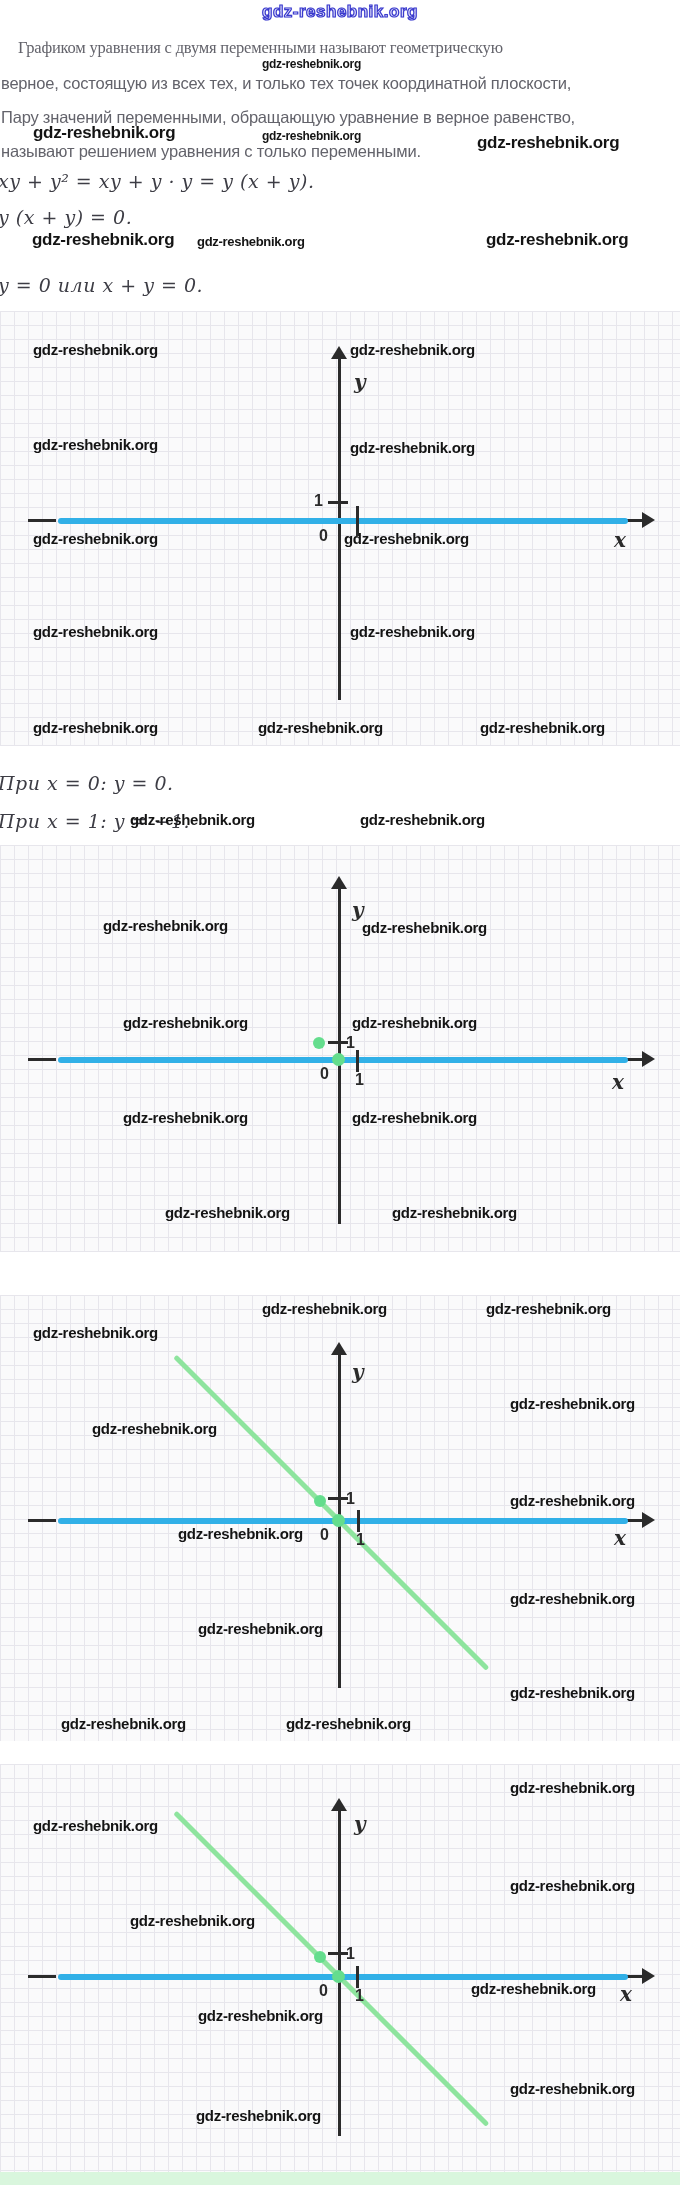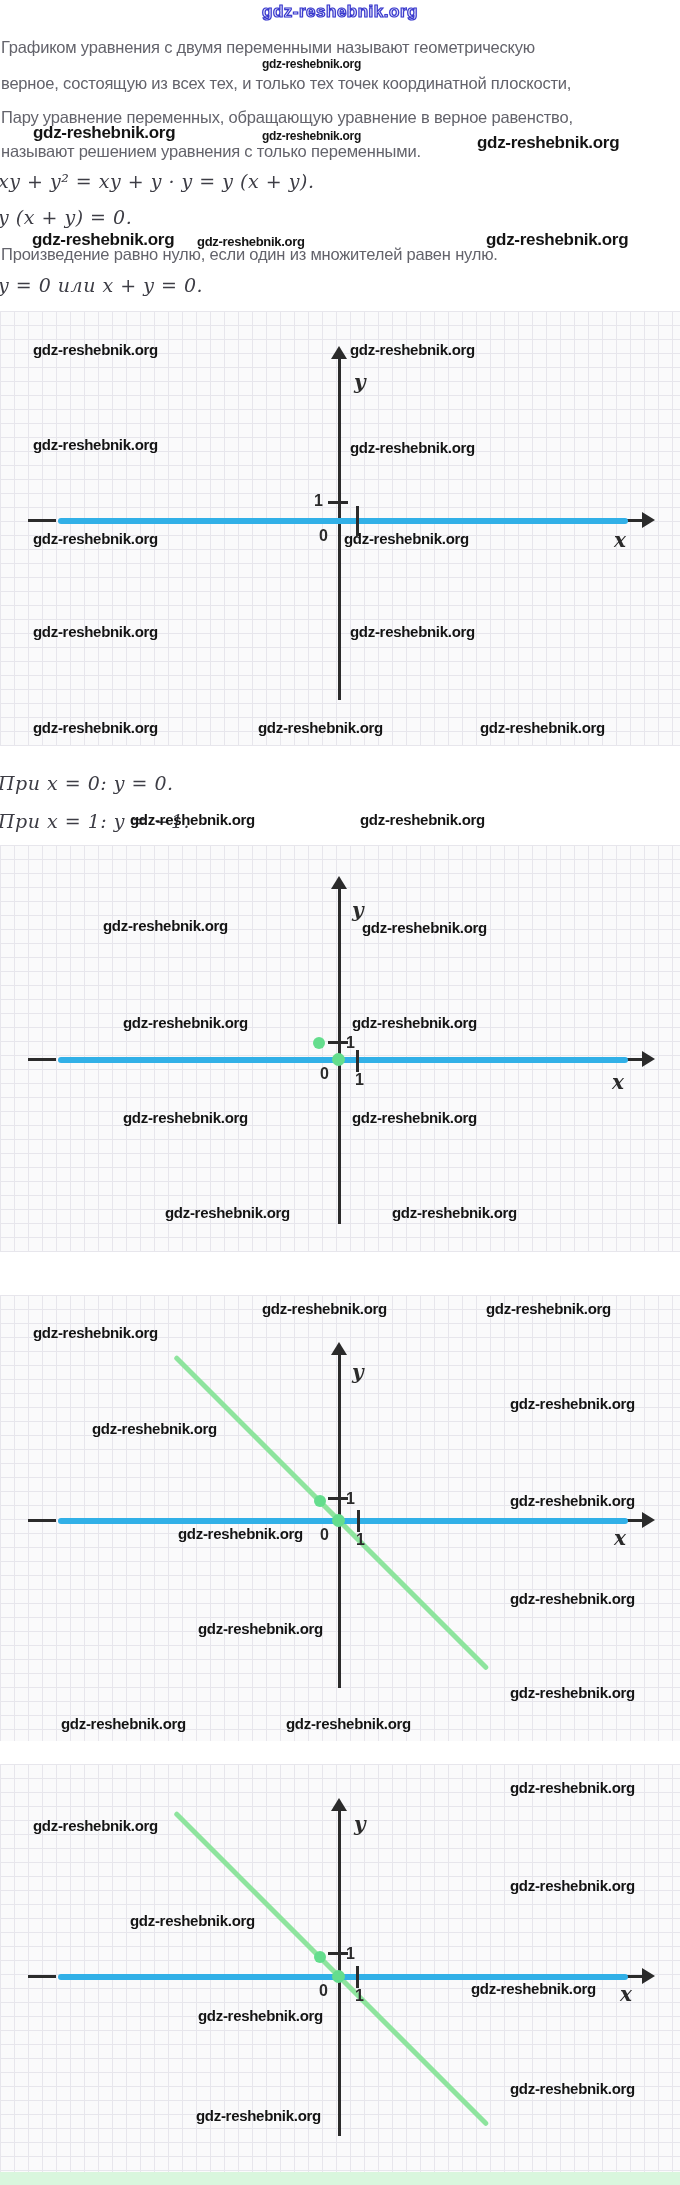--- a/index.html
+++ b/index.html
@@ -37,28 +37,27 @@
   .dot{border-radius:50%;}
   .band{left:0;top:2172px;width:680px;height:13px;}
 </style>
 </head>
 <body>
 
 <div id="canvas">
 
   <div class="abs hdr-wm">gdz-reshebnik.org</div>
 
-  <div class="abs body-line" style="left:1px;top:38px;">Графиком уравнения с двумя переменными называют геометрическую</div>
+  <div class="abs body-line" style="left:18px;top:38px;font-family:Liberation Serif, serif;">Графиком уравнения с двумя переменными называют геометрическую</div>
   <div class="abs body-line" style="left:1px;top:74px;">верное, состоящую из всех тех, и только тех точек координатной плоскости,</div>
-  <div class="abs body-line" style="left:1px;top:108px;">Пару уравнение переменных, обращающую уравнение в верное равенство,</div>
+  <div class="abs body-line" style="left:1px;top:108px;">Пару значений переменными, обращающую уравнение в верное равенство,</div>
   <div class="abs body-line" style="left:1px;top:142px;">называют решением уравнения с только переменными.</div>
 
   <div class="abs formula" style="left:-2px;top:170px;">xy + y² = xy + y · y = y (x + y).</div>
   <div class="abs formula" style="left:-2px;top:206px;">y (x + y) = 0.</div>
-  <div class="abs body-line" style="left:1px;top:245px;">Произведение равно нулю, если один из множителей равен нулю.</div>
   <div class="abs formula" style="left:-2px;top:274px;">y = 0 или x + y = 0.</div>
 
   <div class="abs grid" style="top:311px;height:435px;">
     <div class="abs yaxis" style="left:338px;top:45px;height:344px;"></div>
     <div class="abs arrow-up" style="left:331px;top:35px;"></div>
     <div class="abs axis-letter" style="left:354px;top:61px;">y</div>
     <div class="abs hseg" style="left:28px;top:208px;width:28px;"></div>
     <div class="abs hseg" style="left:626px;top:208px;width:20px;"></div>
     <div class="abs arrow-right" style="left:642px;top:201px;"></div>
     <div class="abs blue-line" style="left:58px;top:207px;width:570px;background:#31b0e7;"></div>

